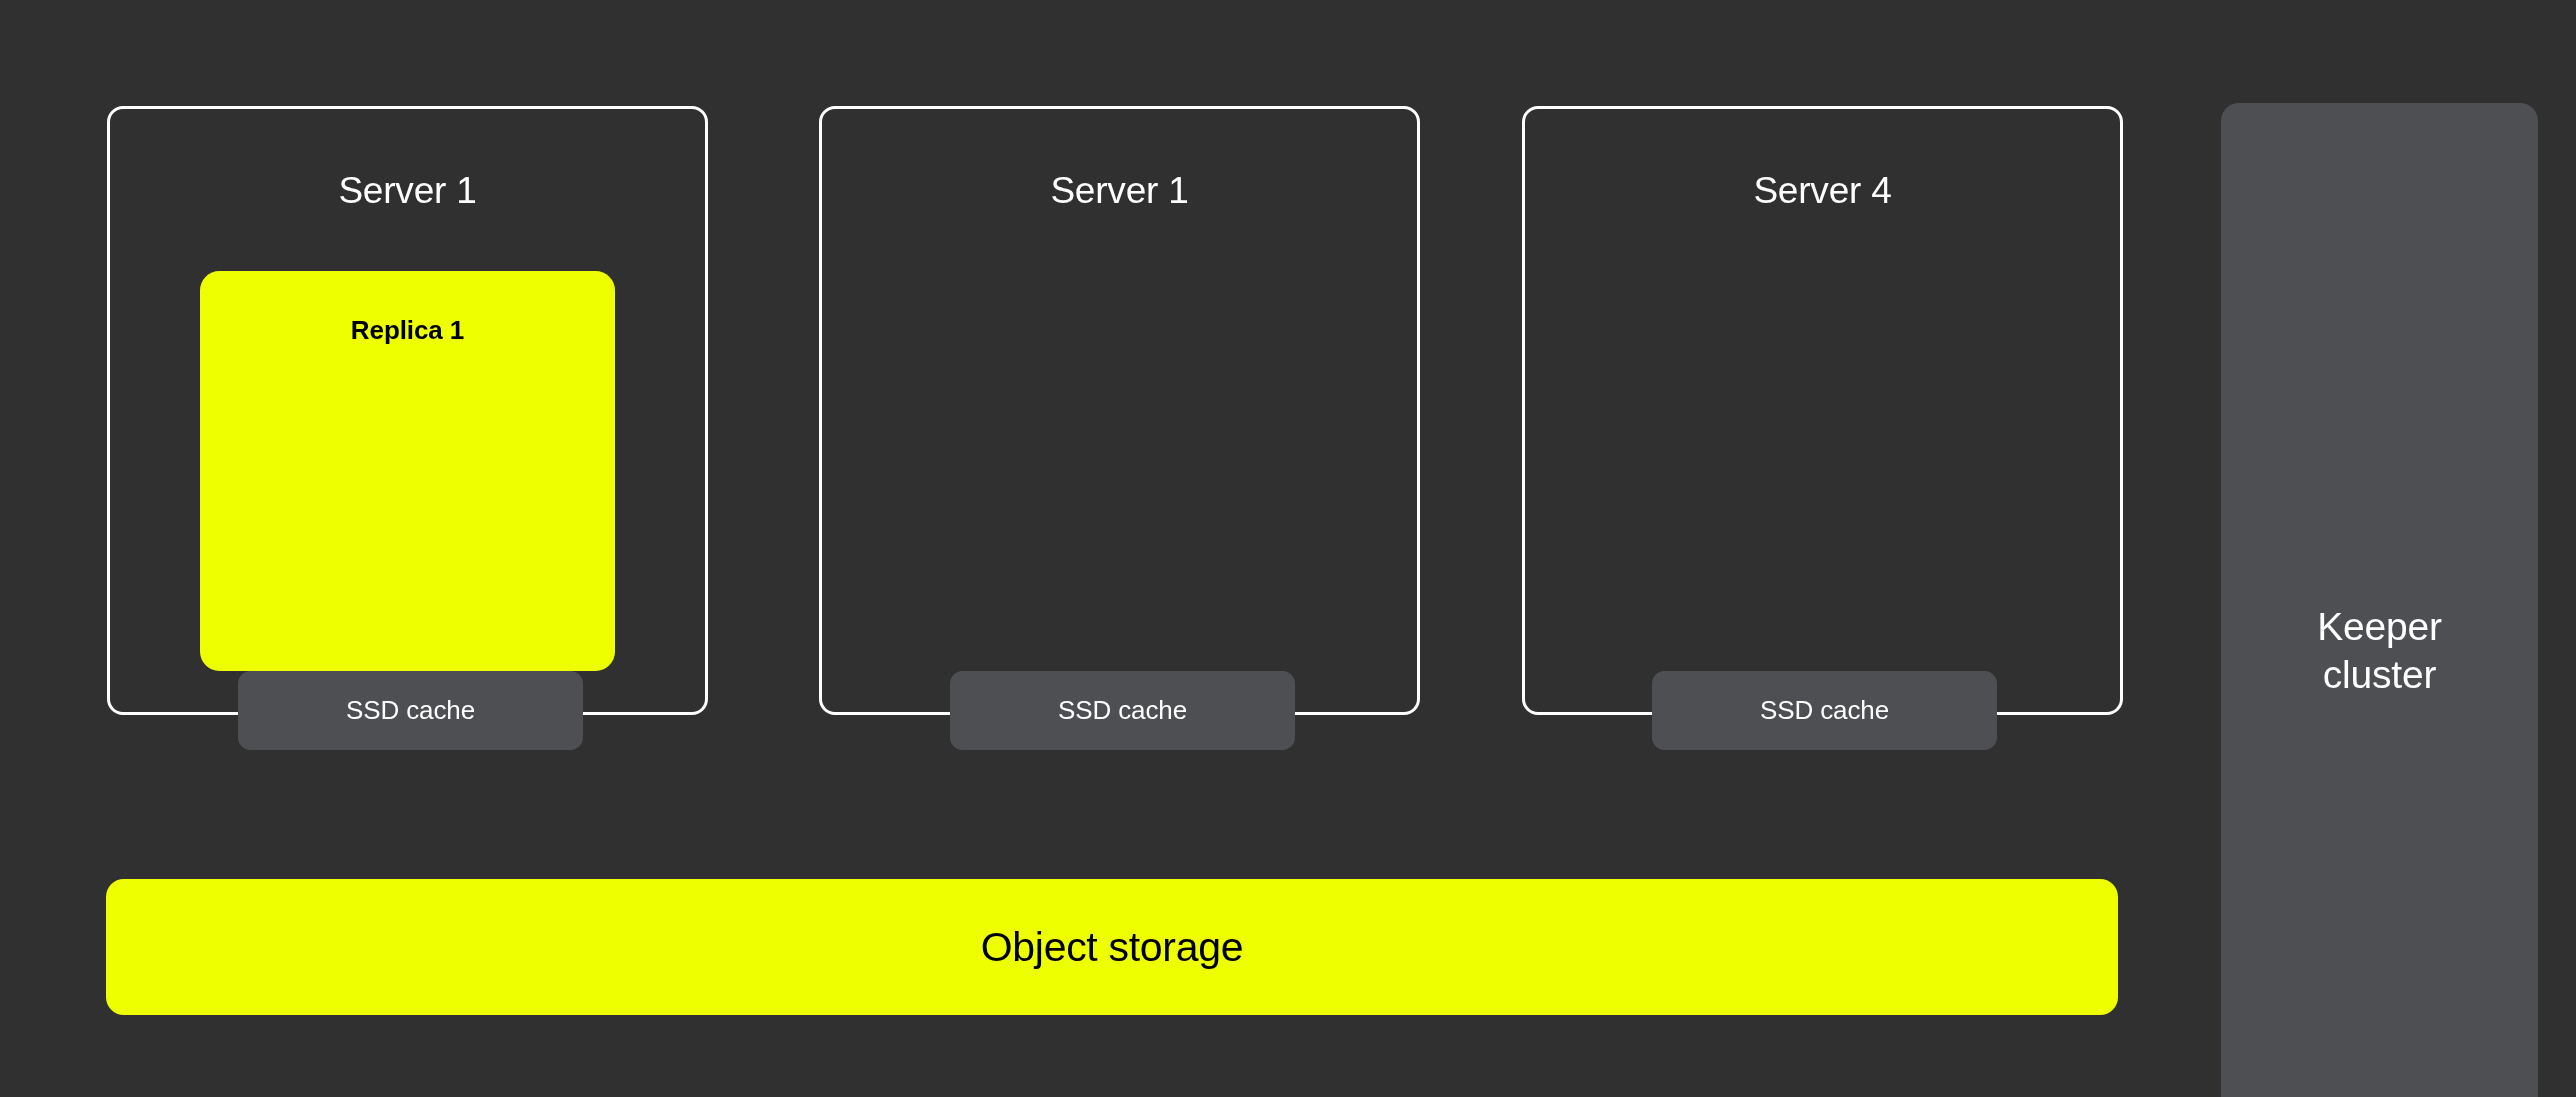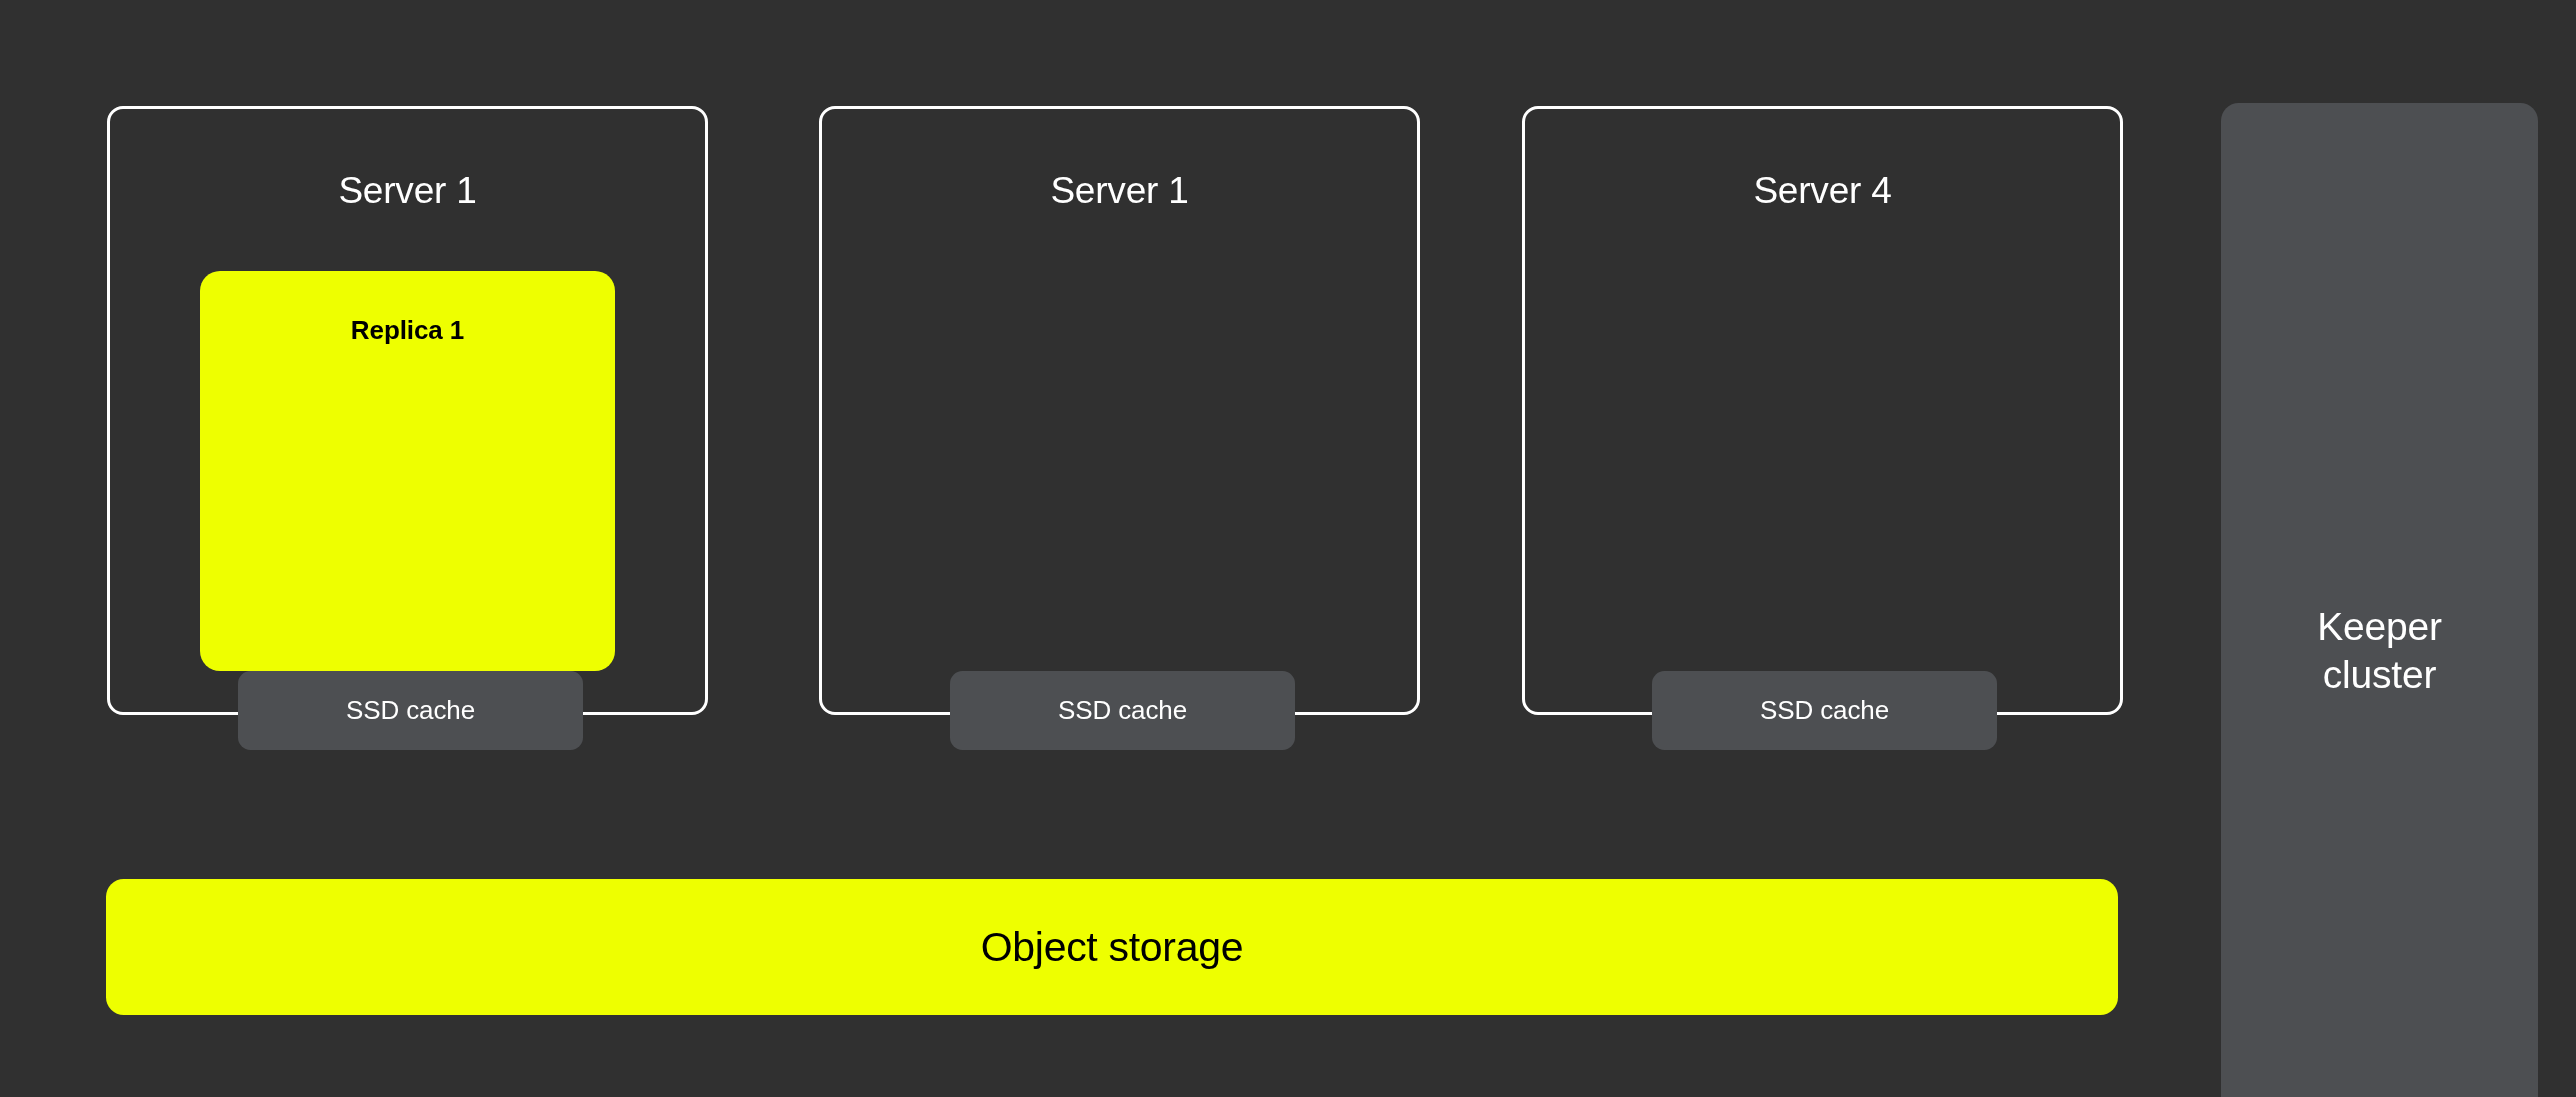--- a/index.html
+++ b/index.html
@@ -55,21 +55,21 @@
   
   .replica-box{
     position:absolute;
     top:239px;
     width:415px;
     height:400px;
     background:var(--yellow);
     border-radius:19.4px;
     z-index:2;
   }
-  .replica-box.r1{left:168px;border-radius:20px;}
+  .replica-box.r1{left:168px;}
   .replica-box.r2{left:880px;}
   .replica-box.r3{left:1582px;}
 
   .replica-label{
     position:absolute;
     top:28px;
     left:0;
     width:100%;
     text-align:center;
     color:var(--black);

